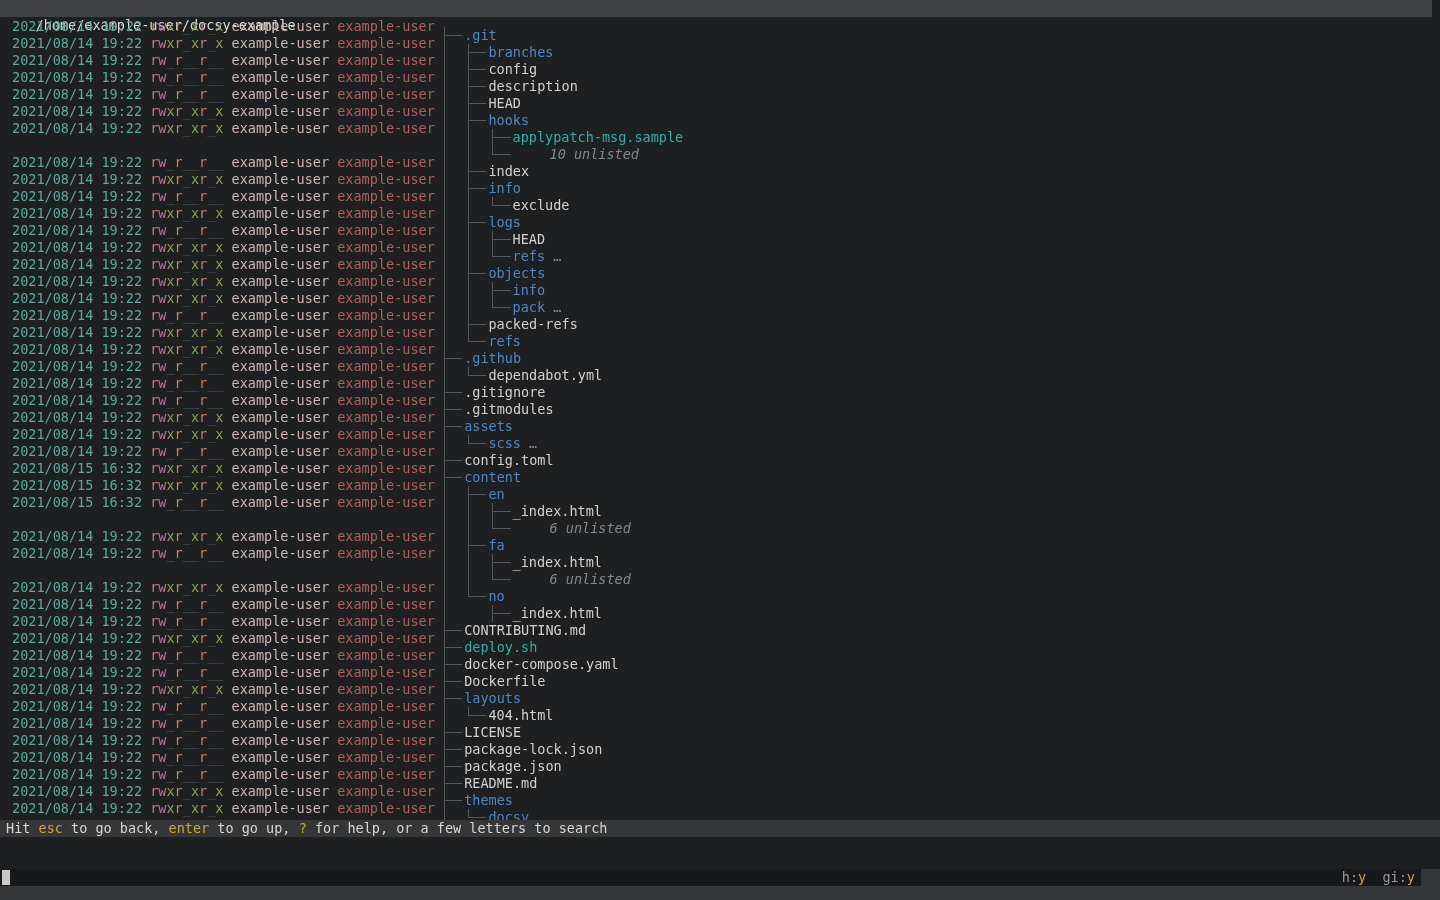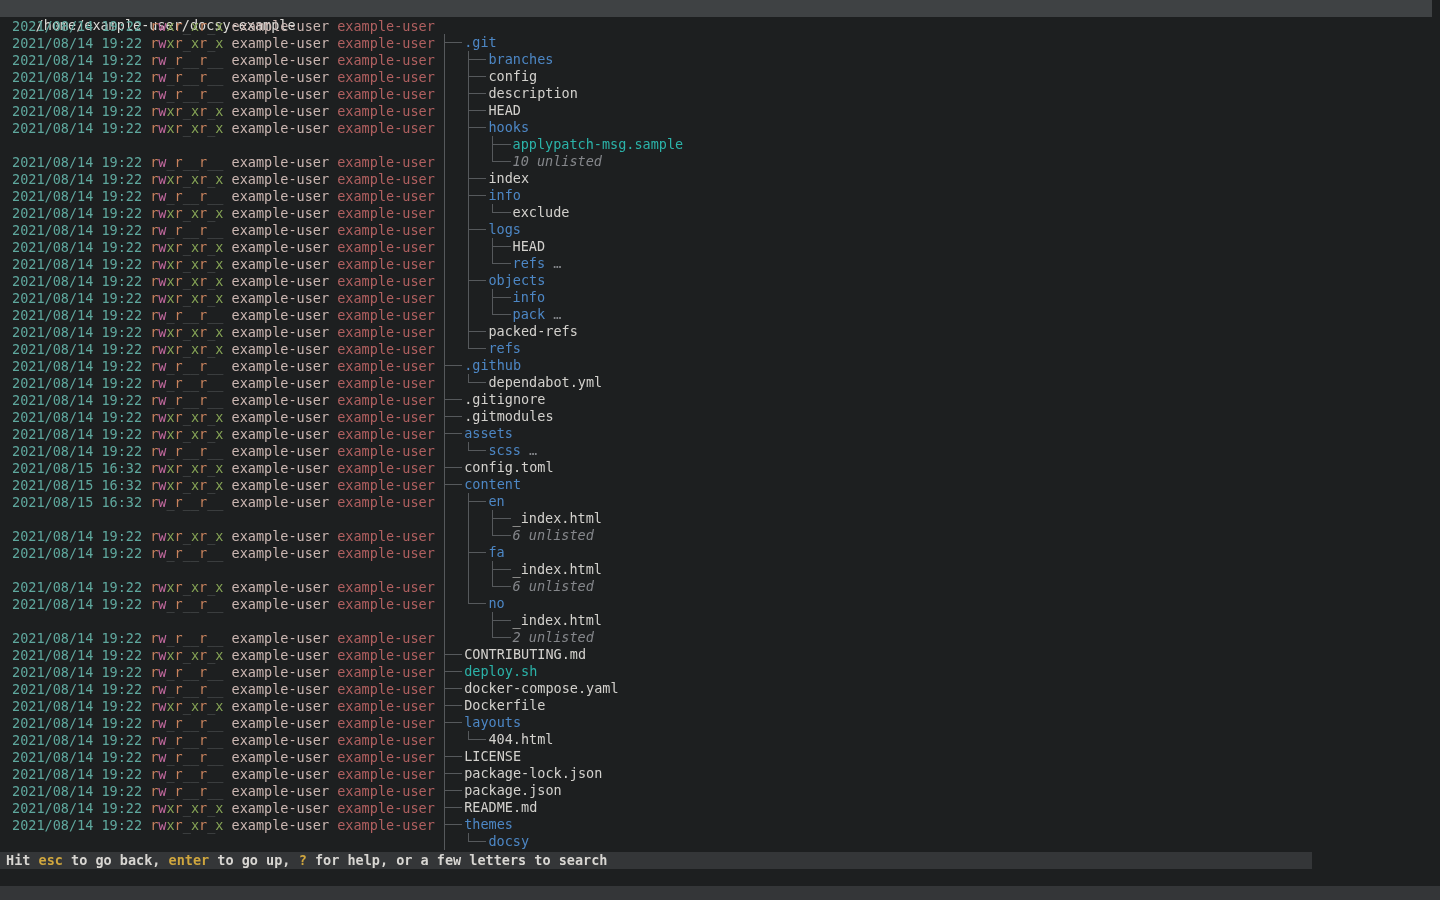--- a/index.html
+++ b/index.html
@@ -10,38 +10,38 @@
     font-size:13.5px;line-height:17px;
   }
   .topbar{
     position:absolute;top:0;left:0;width:1432px;height:17px;
     background:var(--topbar_bg);color:var(--topbar_text);
     padding-left:3px;box-sizing:border-box;white-space:pre;
   }
   .content{position:absolute;top:18px;left:0;width:1256px;height:834px;}
   .row{position:relative;height:17px;white-space:pre;}
   .meta{position:absolute;left:12px;top:0;}
-  .tree{position:absolute;left:440px;top:16px;height:17px;}
+  .tree{position:absolute;left:440px;top:9px;height:17px;}
   .cell{display:inline-block;width:24.2px;height:17px;position:relative;vertical-align:top;}
   .cell.v::before,.cell.m::before{content:"";position:absolute;left:4px;top:0;bottom:0;width:1px;background:var(--tree_line);}
   .cell.l::before{content:"";position:absolute;left:4px;top:0;height:9px;width:1px;background:var(--tree_line);}
   .cell.m::after,.cell.l::after{content:"";position:absolute;left:5px;right:2px;top:8px;height:1px;background:var(--tree_line);}
   .name{vertical-align:top;}
   .name.dir{color:var(--dir);}
   .name.file{color:var(--default_text);}
   .name.exec{color:var(--exec);}
-  .name.unlisted{color:var(--unlisted);font-style:italic;}
+  .name.unlisted{color:var(--unlisted);font-style:italic;margin-left:37px;}
   .ellipsis{color:var(--unlisted);vertical-align:top;}
   .date{color:var(--date);}
   .pr{color:var(--perm_r);} .pw{color:var(--perm_w);} .px{color:var(--perm_x);} .pd{color:var(--perm_dash);}
   .owner{color:var(--owner);} .group{color:var(--group);}
   .statusbar{
-    position:absolute;top:852px;left:0;width:1312px;height:17px;
+    position:absolute;top:820px;left:0;width:1440px;height:17px;
     background:var(--status_bg);color:var(--status_text);
-    padding-left:6px;box-sizing:border-box;white-space:pre;font-weight:bold;
+    padding-left:6px;box-sizing:border-box;white-space:pre;
   }
   .key{color:var(--key);}
   .inputrow{position:absolute;top:869px;left:0;width:1440px;height:17px;background:var(--bottom_bg);}
   .inputstrip{position:absolute;left:0;top:0;width:1421px;height:17px;background:var(--input_bg);}
   .cursor{position:absolute;left:2px;top:1px;width:8px;height:15px;background:var(--cursor);}
   .flags{position:absolute;right:6px;top:0;white-space:pre;}
   .flag-label{color:var(--flag_label);} .flag-value{color:var(--flag_value);}
   .bottomstrip{position:absolute;top:886px;left:0;width:1440px;height:14px;background:var(--bottom_bg);}
 </style>
 </head>
@@ -81,32 +81,37 @@
       <div class="row"><span class="meta"><span class="date">2021/08/14 19:22 </span><span class="pr">r</span><span class="pw">w</span><span class="pd">_</span><span class="pr">r</span><span class="pd">_</span><span class="pd">_</span><span class="pr">r</span><span class="pd">_</span><span class="pd">_</span><span class="owner"> example-user</span><span class="group"> example-user</span></span><span class="tree"><span class="cell m"></span><span class="name file">config.toml</span></span></div>
       <div class="row"><span class="meta"><span class="date">2021/08/15 16:32 </span><span class="pr">r</span><span class="pw">w</span><span class="px">x</span><span class="pr">r</span><span class="pd">_</span><span class="px">x</span><span class="pr">r</span><span class="pd">_</span><span class="px">x</span><span class="owner"> example-user</span><span class="group"> example-user</span></span><span class="tree"><span class="cell m"></span><span class="name dir">content</span></span></div>
       <div class="row"><span class="meta"><span class="date">2021/08/15 16:32 </span><span class="pr">r</span><span class="pw">w</span><span class="px">x</span><span class="pr">r</span><span class="pd">_</span><span class="px">x</span><span class="pr">r</span><span class="pd">_</span><span class="px">x</span><span class="owner"> example-user</span><span class="group"> example-user</span></span><span class="tree"><span class="cell v"></span><span class="cell m"></span><span class="name dir">en</span></span></div>
       <div class="row"><span class="meta"><span class="date">2021/08/15 16:32 </span><span class="pr">r</span><span class="pw">w</span><span class="pd">_</span><span class="pr">r</span><span class="pd">_</span><span class="pd">_</span><span class="pr">r</span><span class="pd">_</span><span class="pd">_</span><span class="owner"> example-user</span><span class="group"> example-user</span></span><span class="tree"><span class="cell v"></span><span class="cell v"></span><span class="cell m"></span><span class="name file">_index.html</span></span></div>
       <div class="row"><span class="tree"><span class="cell v"></span><span class="cell v"></span><span class="cell l"></span><span class="name unlisted">6 unlisted</span></span></div>
       <div class="row"><span class="meta"><span class="date">2021/08/14 19:22 </span><span class="pr">r</span><span class="pw">w</span><span class="px">x</span><span class="pr">r</span><span class="pd">_</span><span class="px">x</span><span class="pr">r</span><span class="pd">_</span><span class="px">x</span><span class="owner"> example-user</span><span class="group"> example-user</span></span><span class="tree"><span class="cell v"></span><span class="cell m"></span><span class="name dir">fa</span></span></div>
       <div class="row"><span class="meta"><span class="date">2021/08/14 19:22 </span><span class="pr">r</span><span class="pw">w</span><span class="pd">_</span><span class="pr">r</span><span class="pd">_</span><span class="pd">_</span><span class="pr">r</span><span class="pd">_</span><span class="pd">_</span><span class="owner"> example-user</span><span class="group"> example-user</span></span><span class="tree"><span class="cell v"></span><span class="cell v"></span><span class="cell m"></span><span class="name file">_index.html</span></span></div>
       <div class="row"><span class="tree"><span class="cell v"></span><span class="cell v"></span><span class="cell l"></span><span class="name unlisted">6 unlisted</span></span></div>
       <div class="row"><span class="meta"><span class="date">2021/08/14 19:22 </span><span class="pr">r</span><span class="pw">w</span><span class="px">x</span><span class="pr">r</span><span class="pd">_</span><span class="px">x</span><span class="pr">r</span><span class="pd">_</span><span class="px">x</span><span class="owner"> example-user</span><span class="group"> example-user</span></span><span class="tree"><span class="cell v"></span><span class="cell l"></span><span class="name dir">no</span></span></div>
       <div class="row"><span class="meta"><span class="date">2021/08/14 19:22 </span><span class="pr">r</span><span class="pw">w</span><span class="pd">_</span><span class="pr">r</span><span class="pd">_</span><span class="pd">_</span><span class="pr">r</span><span class="pd">_</span><span class="pd">_</span><span class="owner"> example-user</span><span class="group"> example-user</span></span><span class="tree"><span class="cell v"></span><span class="cell s"></span><span class="cell m"></span><span class="name file">_index.html</span></span></div>
-      <div class="row"><span class="tree"><span class="cell v"></span><span class="cell s"></span><span class="cell l"></span><span class="name unlisted">2 unlisted</span></span></div>
       <div class="row"><span class="meta"><span class="date">2021/08/14 19:22 </span><span class="pr">r</span><span class="pw">w</span><span class="pd">_</span><span class="pr">r</span><span class="pd">_</span><span class="pd">_</span><span class="pr">r</span><span class="pd">_</span><span class="pd">_</span><span class="owner"> example-user</span><span class="group"> example-user</span></span><span class="tree"><span class="cell m"></span><span class="name file">CONTRIBUTING.md</span></span></div>
       <div class="row"><span class="meta"><span class="date">2021/08/14 19:22 </span><span class="pr">r</span><span class="pw">w</span><span class="px">x</span><span class="pr">r</span><span class="pd">_</span><span class="px">x</span><span class="pr">r</span><span class="pd">_</span><span class="px">x</span><span class="owner"> example-user</span><span class="group"> example-user</span></span><span class="tree"><span class="cell m"></span><span class="name exec">deploy.sh</span></span></div>
       <div class="row"><span class="meta"><span class="date">2021/08/14 19:22 </span><span class="pr">r</span><span class="pw">w</span><span class="pd">_</span><span class="pr">r</span><span class="pd">_</span><span class="pd">_</span><span class="pr">r</span><span class="pd">_</span><span class="pd">_</span><span class="owner"> example-user</span><span class="group"> example-user</span></span><span class="tree"><span class="cell m"></span><span class="name file">docker-compose.yaml</span></span></div>
       <div class="row"><span class="meta"><span class="date">2021/08/14 19:22 </span><span class="pr">r</span><span class="pw">w</span><span class="pd">_</span><span class="pr">r</span><span class="pd">_</span><span class="pd">_</span><span class="pr">r</span><span class="pd">_</span><span class="pd">_</span><span class="owner"> example-user</span><span class="group"> example-user</span></span><span class="tree"><span class="cell m"></span><span class="name file">Dockerfile</span></span></div>
       <div class="row"><span class="meta"><span class="date">2021/08/14 19:22 </span><span class="pr">r</span><span class="pw">w</span><span class="px">x</span><span class="pr">r</span><span class="pd">_</span><span class="px">x</span><span class="pr">r</span><span class="pd">_</span><span class="px">x</span><span class="owner"> example-user</span><span class="group"> example-user</span></span><span class="tree"><span class="cell m"></span><span class="name dir">layouts</span></span></div>
       <div class="row"><span class="meta"><span class="date">2021/08/14 19:22 </span><span class="pr">r</span><span class="pw">w</span><span class="pd">_</span><span class="pr">r</span><span class="pd">_</span><span class="pd">_</span><span class="pr">r</span><span class="pd">_</span><span class="pd">_</span><span class="owner"> example-user</span><span class="group"> example-user</span></span><span class="tree"><span class="cell v"></span><span class="cell l"></span><span class="name file">404.html</span></span></div>
       <div class="row"><span class="meta"><span class="date">2021/08/14 19:22 </span><span class="pr">r</span><span class="pw">w</span><span class="pd">_</span><span class="pr">r</span><span class="pd">_</span><span class="pd">_</span><span class="pr">r</span><span class="pd">_</span><span class="pd">_</span><span class="owner"> example-user</span><span class="group"> example-user</span></span><span class="tree"><span class="cell m"></span><span class="name file">LICENSE</span></span></div>
       <div class="row"><span class="meta"><span class="date">2021/08/14 19:22 </span><span class="pr">r</span><span class="pw">w</span><span class="pd">_</span><span class="pr">r</span><span class="pd">_</span><span class="pd">_</span><span class="pr">r</span><span class="pd">_</span><span class="pd">_</span><span class="owner"> example-user</span><span class="group"> example-user</span></span><span class="tree"><span class="cell m"></span><span class="name file">package-lock.json</span></span></div>
       <div class="row"><span class="meta"><span class="date">2021/08/14 19:22 </span><span class="pr">r</span><span class="pw">w</span><span class="pd">_</span><span class="pr">r</span><span class="pd">_</span><span class="pd">_</span><span class="pr">r</span><span class="pd">_</span><span class="pd">_</span><span class="owner"> example-user</span><span class="group"> example-user</span></span><span class="tree"><span class="cell m"></span><span class="name file">package.json</span></span></div>
       <div class="row"><span class="meta"><span class="date">2021/08/14 19:22 </span><span class="pr">r</span><span class="pw">w</span><span class="pd">_</span><span class="pr">r</span><span class="pd">_</span><span class="pd">_</span><span class="pr">r</span><span class="pd">_</span><span class="pd">_</span><span class="owner"> example-user</span><span class="group"> example-user</span></span><span class="tree"><span class="cell m"></span><span class="name file">README.md</span></span></div>
       <div class="row"><span class="meta"><span class="date">2021/08/14 19:22 </span><span class="pr">r</span><span class="pw">w</span><span class="px">x</span><span class="pr">r</span><span class="pd">_</span><span class="px">x</span><span class="pr">r</span><span class="pd">_</span><span class="px">x</span><span class="owner"> example-user</span><span class="group"> example-user</span></span><span class="tree"><span class="cell m"></span><span class="name dir">themes</span></span></div>
       <div class="row"><span class="meta"><span class="date">2021/08/14 19:22 </span><span class="pr">r</span><span class="pw">w</span><span class="px">x</span><span class="pr">r</span><span class="pd">_</span><span class="px">x</span><span class="pr">r</span><span class="pd">_</span><span class="px">x</span><span class="owner"> example-user</span><span class="group"> example-user</span></span><span class="tree"><span class="cell v"></span><span class="cell l"></span><span class="name dir">docsy</span></span></div>
     </div>
 
   <div class="statusbar"><span>Hit </span><span class="key">esc</span><span> to go back, </span><span class="key">enter</span><span> to go up, </span><span class="key">?</span><span> for help, or a few letters to search</span></div>
 
+  <div class="inputrow">
+    <div class="inputstrip">
+      <span class="cursor"></span>
+      <span class="flags"><span class="flag-label">h:</span><span class="flag-value">y</span><span>  </span><span class="flag-label">gi:</span><span class="flag-value">y</span></span>
+    </div>
+  </div>
 
   <div class="bottomstrip"></div>
 </div>
 
 </body></html>

